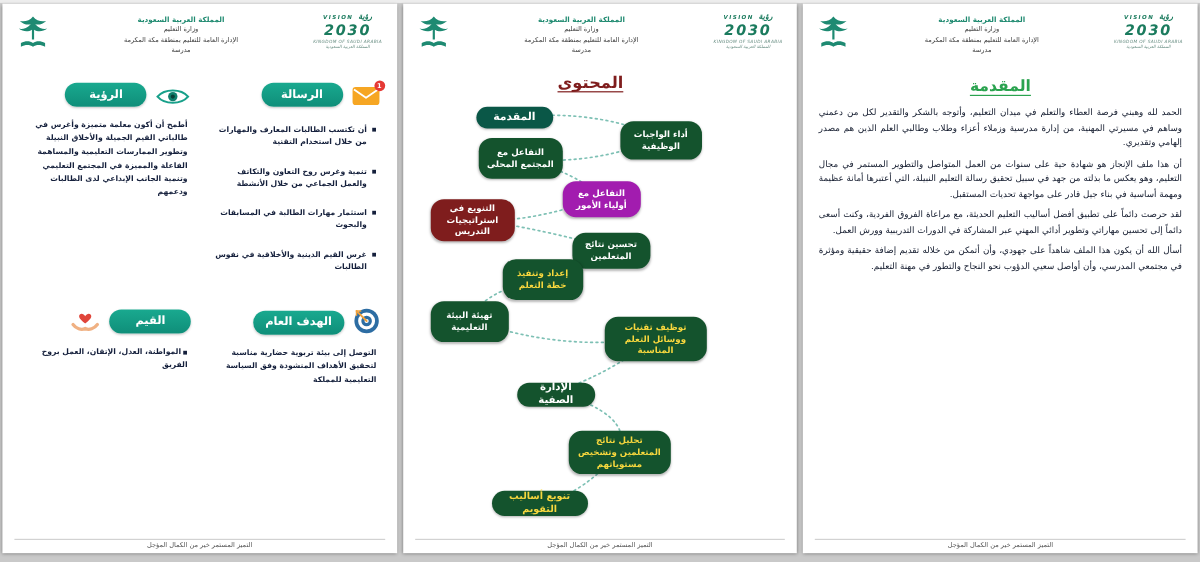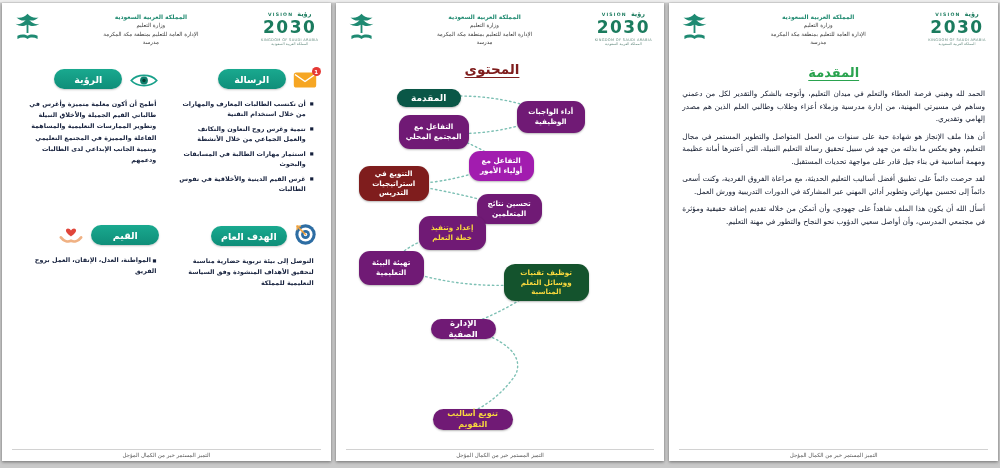--- a/index.html
+++ b/index.html
@@ -19,42 +19,42 @@
     flex:1 1 0; background:#ffffff; position:relative;
     box-shadow:0 1px 3px rgba(0,0,0,.45);
     overflow:hidden;
   }
 
   
   .page-header { display:flex; justify-content:space-between; align-items:flex-start; padding:7px 9px 0; height:52px; direction:ltr; }
   .moe-logo svg { display:block; }
   .org-lines { flex:1; text-align:center; direction:rtl; font-size:5.5px; color:#3c3c3c; line-height:1.55; padding-top:2px; }
   .org-lines .l1 { color:#1f8a70; font-weight:bold; font-size:6px; }
-  .vision-logo { text-align:center; color:#1b7b5e; width:64px; }
+  .vision-logo { text-align:center; color:#1b7b5e; width:64px;font-style:italic; }
   .v-top { display:flex; justify-content:center; align-items:baseline; gap:4px; font-size:6.5px; font-weight:bold; direction:rtl; }
   .v-top .lat { font-size:4.6px; letter-spacing:1.2px; }
-  .v-year { font-size:17px; font-weight:bold; letter-spacing:1.5px; line-height:1; margin-top:1px; }
+  .v-year { font-size:12px; font-weight:bold; letter-spacing:1.5px; line-height:1; margin-top:1px; }
   .v-cap { font-size:3.6px; color:#6a8f84; margin-top:2px; letter-spacing:.3px; }
 
   
   .page-footer { position:absolute; bottom:3px; left:10px; right:10px; text-align:center; }
   .footer-rule { border-top:1px solid #d2d2d2; margin-bottom:2px; }
   .footer-text { font-size:5.5px; color:#555; direction:rtl; }
 
   
   .p1-grid { direction:rtl; display:grid; grid-template-columns:1fr 1fr; column-gap:14px; padding:14px 14px 0; }
   .sec-head { display:flex; align-items:flex-end; gap:7px; }
   .pill {
     background:linear-gradient(180deg,#19a98f,#0f8e79);
     color:#fff; font-weight:bold; font-size:9.5px;
     min-width:68px; text-align:center; padding:4.5px 10px; border-radius:13px;
     box-shadow:0 1px 2px rgba(0,0,0,.22);
   }
   .bullets { list-style:none; margin-top:10px; padding:0 3px; }
-  .bullets li { font-size:6.4px; font-weight:bold; color:#15203c; line-height:1.6; margin-bottom:4.5px; display:flex; gap:4px; }
+  .bullets li { font-size:6.4px; font-weight:bold; color:#15203c; line-height:1.6; margin-bottom:4.5px; display:flex; gap:4px;margin-top:14px; }
   .bullets li::before { content:"■"; font-size:4.2px; color:#15203c; line-height:2.4; }
   .vision-text, .goal-text, .values-text {
     font-size:6.4px; font-weight:bold; color:#15203c; line-height:1.75;
     margin-top:10px; padding:0 3px; text-align:right;
   }
   .values-text::before { content:"■ "; font-size:4.2px; }
   .row2 { margin-top:24px; }
   .icon { display:inline-flex; position:relative; direction:ltr; flex:0 0 auto; }
   .badge {
     position:absolute; top:-4px; right:-4px; background:#e53935; color:#fff;
@@ -68,34 +68,34 @@
     font-size:13.5px; font-weight:bold; color:#7f1d1d;
     text-decoration:underline; text-underline-offset:3px;
   }
   .connectors { position:absolute; inset:0; width:100%; height:100%; }
   .node {
     position:absolute; color:#fff; font-weight:bold; font-size:7.2px; line-height:1.35;
     display:flex; align-items:center; justify-content:center; text-align:center;
     border-radius:11px; padding:2px 5px; direction:rtl;
     box-shadow:0 1px 2px rgba(0,0,0,.28); z-index:2;
   }
-  .c-teal{background:#701a75} .c-dark{background:#0a5747} .c-green{background:#a21caf}
+  .c-teal{background:#14532d} .c-dark{background:#0a5747} .c-green{background:#a21caf}
   .c-slate{background:#7f1d1d} .c-blue{background:#14532d} .t-yellow{color:#f7d73e}
   .n1{left:61px;top:86px;width:64px;height:18px;font-size:9px;border-radius:9px}
   .n2{left:181px;top:98px;width:68px;height:32px}
   .n3{left:63px;top:112px;width:70px;height:34px}
   .n4{left:133px;top:148px;width:65px;height:30px}
   .n5{left:23px;top:163px;width:70px;height:35px}
   .n6{left:141px;top:191px;width:65px;height:30px}
   .n7{left:83px;top:213px;width:67px;height:34px}
   .n8{left:23px;top:248px;width:65px;height:34px}
   .n9{left:168px;top:261px;width:85px;height:37px}
   .n10{left:95px;top:316px;width:65px;height:20px;font-size:8.5px}
   .n11{left:138px;top:356px;width:85px;height:36px}
-  .n12{left:97px;top:406px;width:80px;height:21px;font-size:8px}
+  .n12{left:74px;top:406px;width:80px;height:21px;font-size:8px}
 
   
   .p3-title {
     margin-top:10px; text-align:center; font-size:13px; font-weight:bold; color:#2aa34f;
     text-decoration:underline; text-underline-offset:3px;
   }
   .p3-body { direction:rtl; padding:8px 13px 0; }
   .p3-body p { font-size:7.3px; color:#10182b; line-height:1.72; text-align:justify; margin-bottom:5px; }
 </style>
 </head>
@@ -232,20 +232,21 @@
     <div class="node n1 c-dark">المقدمة</div>
     <div class="node n2 c-teal">أداء الواجبات الوظيفية</div>
     <div class="node n3 c-teal">التفاعل مع المجتمع المحلي</div>
     <div class="node n4 c-green">التفاعل مع أولياء الأمور</div>
     <div class="node n5 c-slate">التنويع في استراتيجيات التدريس</div>
     <div class="node n6 c-teal">تحسين نتائج المتعلمين</div>
     <div class="node n7 c-teal t-yellow">إعداد وتنفيذ خطة التعلم</div>
     <div class="node n8 c-teal">تهيئة البيئة التعليمية</div>
     <div class="node n9 c-blue t-yellow">توظيف تقنيات ووسائل التعلم المناسبة</div>
     <div class="node n10 c-teal">الإدارة الصفية</div>
+    <div class="node n11 c-teal t-yellow">تحليل نتائج المتعلمين وتشخيص مستوياتهم</div>
     <div class="node n12 c-teal t-yellow">تنويع أساليب التقويم</div>
 
     <footer class="page-footer">
       <div class="footer-rule"></div>
       <div class="footer-text">التميز المستمر خير من الكمال المؤجل</div>
     </footer>
   </section>
 
   <section class="page">
     <header class="page-header">

